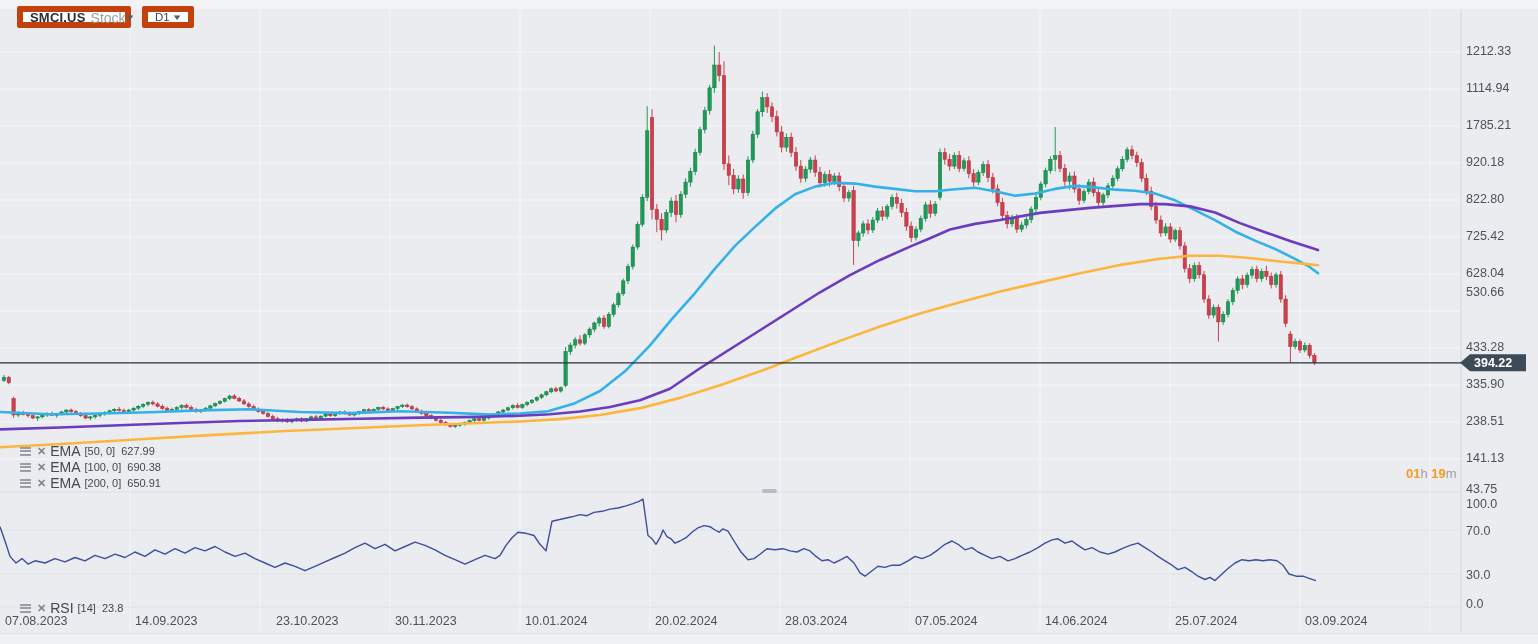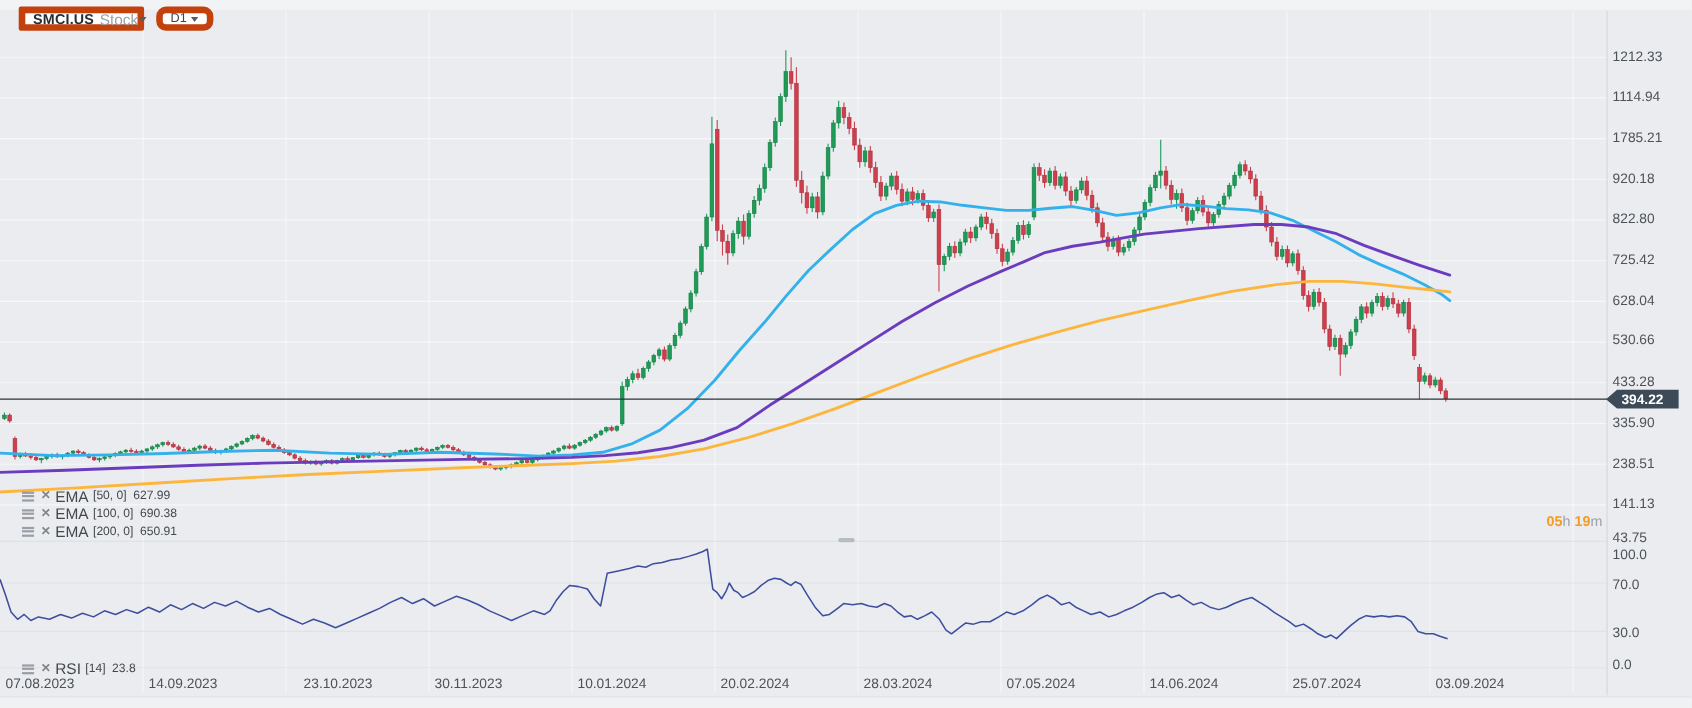--- a/index.html
+++ b/index.html
@@ -4,21 +4,21 @@
 <style>
   html,body{margin:0;padding:0;background:#eaecef;}
   .stage{position:relative;width:1538px;height:644px;overflow:hidden;
          font-family:"Liberation Sans",sans-serif;background:#eaecef;}
   svg{position:absolute;left:0;top:0;}
   .topstrip{position:absolute;left:0;top:0;width:1538px;height:9px;background:#f2f3f5;}
   .selbox{position:absolute;top:6px;height:22px;background:#ffffff;border:6px solid #c2410c;
           border-radius:2px;display:flex;align-items:center;box-sizing:border-box;
           padding:0 7px;cursor:pointer;}
   .symbox{left:17px;width:114px;}
-  .tfbox{left:142px;width:52px;border-radius:9px;}
+  .tfbox{left:142px;width:52px;}
   .sym-name{font-weight:bold;font-size:13px;color:#272d35;letter-spacing:.2px;}
   .sym-type{font-size:14px;color:#9aa1a9;margin-left:5px;margin-top:2px;text-align:center;}
   .caret{margin-left:auto;font-size:8px;color:#555c64;transform:scaleX(1.4);}
   .tf-name{font-size:11.5px;color:#3d444c;}
   .indrows{position:absolute;left:20px;top:443px;}
   .indrow{display:flex;align-items:center;height:16px;}
   .rsirow{position:absolute;left:20px;top:600px;display:flex;align-items:center;height:16px;}
   .ico-set{width:11px;height:9px;display:inline-block;position:relative;opacity:.75;cursor:pointer;}
   .ico-set b{position:absolute;left:0;right:0;height:2px;background:#7d858d;}
   .ico-set b:nth-child(1){top:0}.ico-set b:nth-child(2){top:3.5px}.ico-set b:nth-child(3){top:7px}
@@ -677,33 +677,33 @@
         <b></b>
         <b></b>
         <b></b>
       </span>
     <span class="ico-x">✕</span>
     <span class="ind-name">RSI</span>
     <span class="ind-params">[14]</span>
     <span class="ind-value">23.8</span>
   </div>
 
-  <div class="countdown"><span class="cd-num">05</span><span class="cd-unit">h</span> <span class="cd-num">19</span><span class="cd-unit">m</span></div>
+  <div class="countdown"><span class="cd-num">01</span><span class="cd-unit">h</span> <span class="cd-num">19</span><span class="cd-unit">m</span></div>
 
   <div class="handle"></div>
 
   <div id="price-axis">
       <div class="axlabel" style="left: 1466px; top: 44px;">1212.33</div>
       <div class="axlabel" style="left: 1466px; top: 81.0037px;">1114.94</div>
       <div class="axlabel" style="left: 1466px; top: 118.004px;">1785.21</div>
       <div class="axlabel" style="left: 1466px; top: 155.003px;">920.18</div>
       <div class="axlabel" style="left: 1466px; top: 192.003px;">822.80</div>
       <div class="axlabel" style="left: 1466px; top: 229.003px;">725.42</div>
       <div class="axlabel" style="left: 1466px; top: 266.003px;">628.04</div>
-      <div class="axlabel" style="left: 1466px; top: 302px;">530.66</div>
+      <div class="axlabel" style="left: 1466px; top: 285px;">530.66</div>
       <div class="axlabel" style="left: 1466px; top: 340.003px; text-align: center;">433.28</div>
       <div class="axlabel" style="left: 1466px; top: 377.003px;">335.90</div>
       <div class="axlabel" style="left: 1466px; top: 414.006px;">238.51</div>
       <div class="axlabel" style="left: 1466px; top: 451.006px;">141.13</div>
       <div class="axlabel" style="left: 1466px; top: 482px;">43.75</div>
     </div>
   <div id="rsi-axis">
       <div class="axlabel" style="left: 1466px; top: 497px;">100.0</div>
       <div class="axlabel" style="left: 1466px; top: 524px;">70.0</div>
       <div class="axlabel" style="left: 1466px; top: 568px;">30.0</div>

